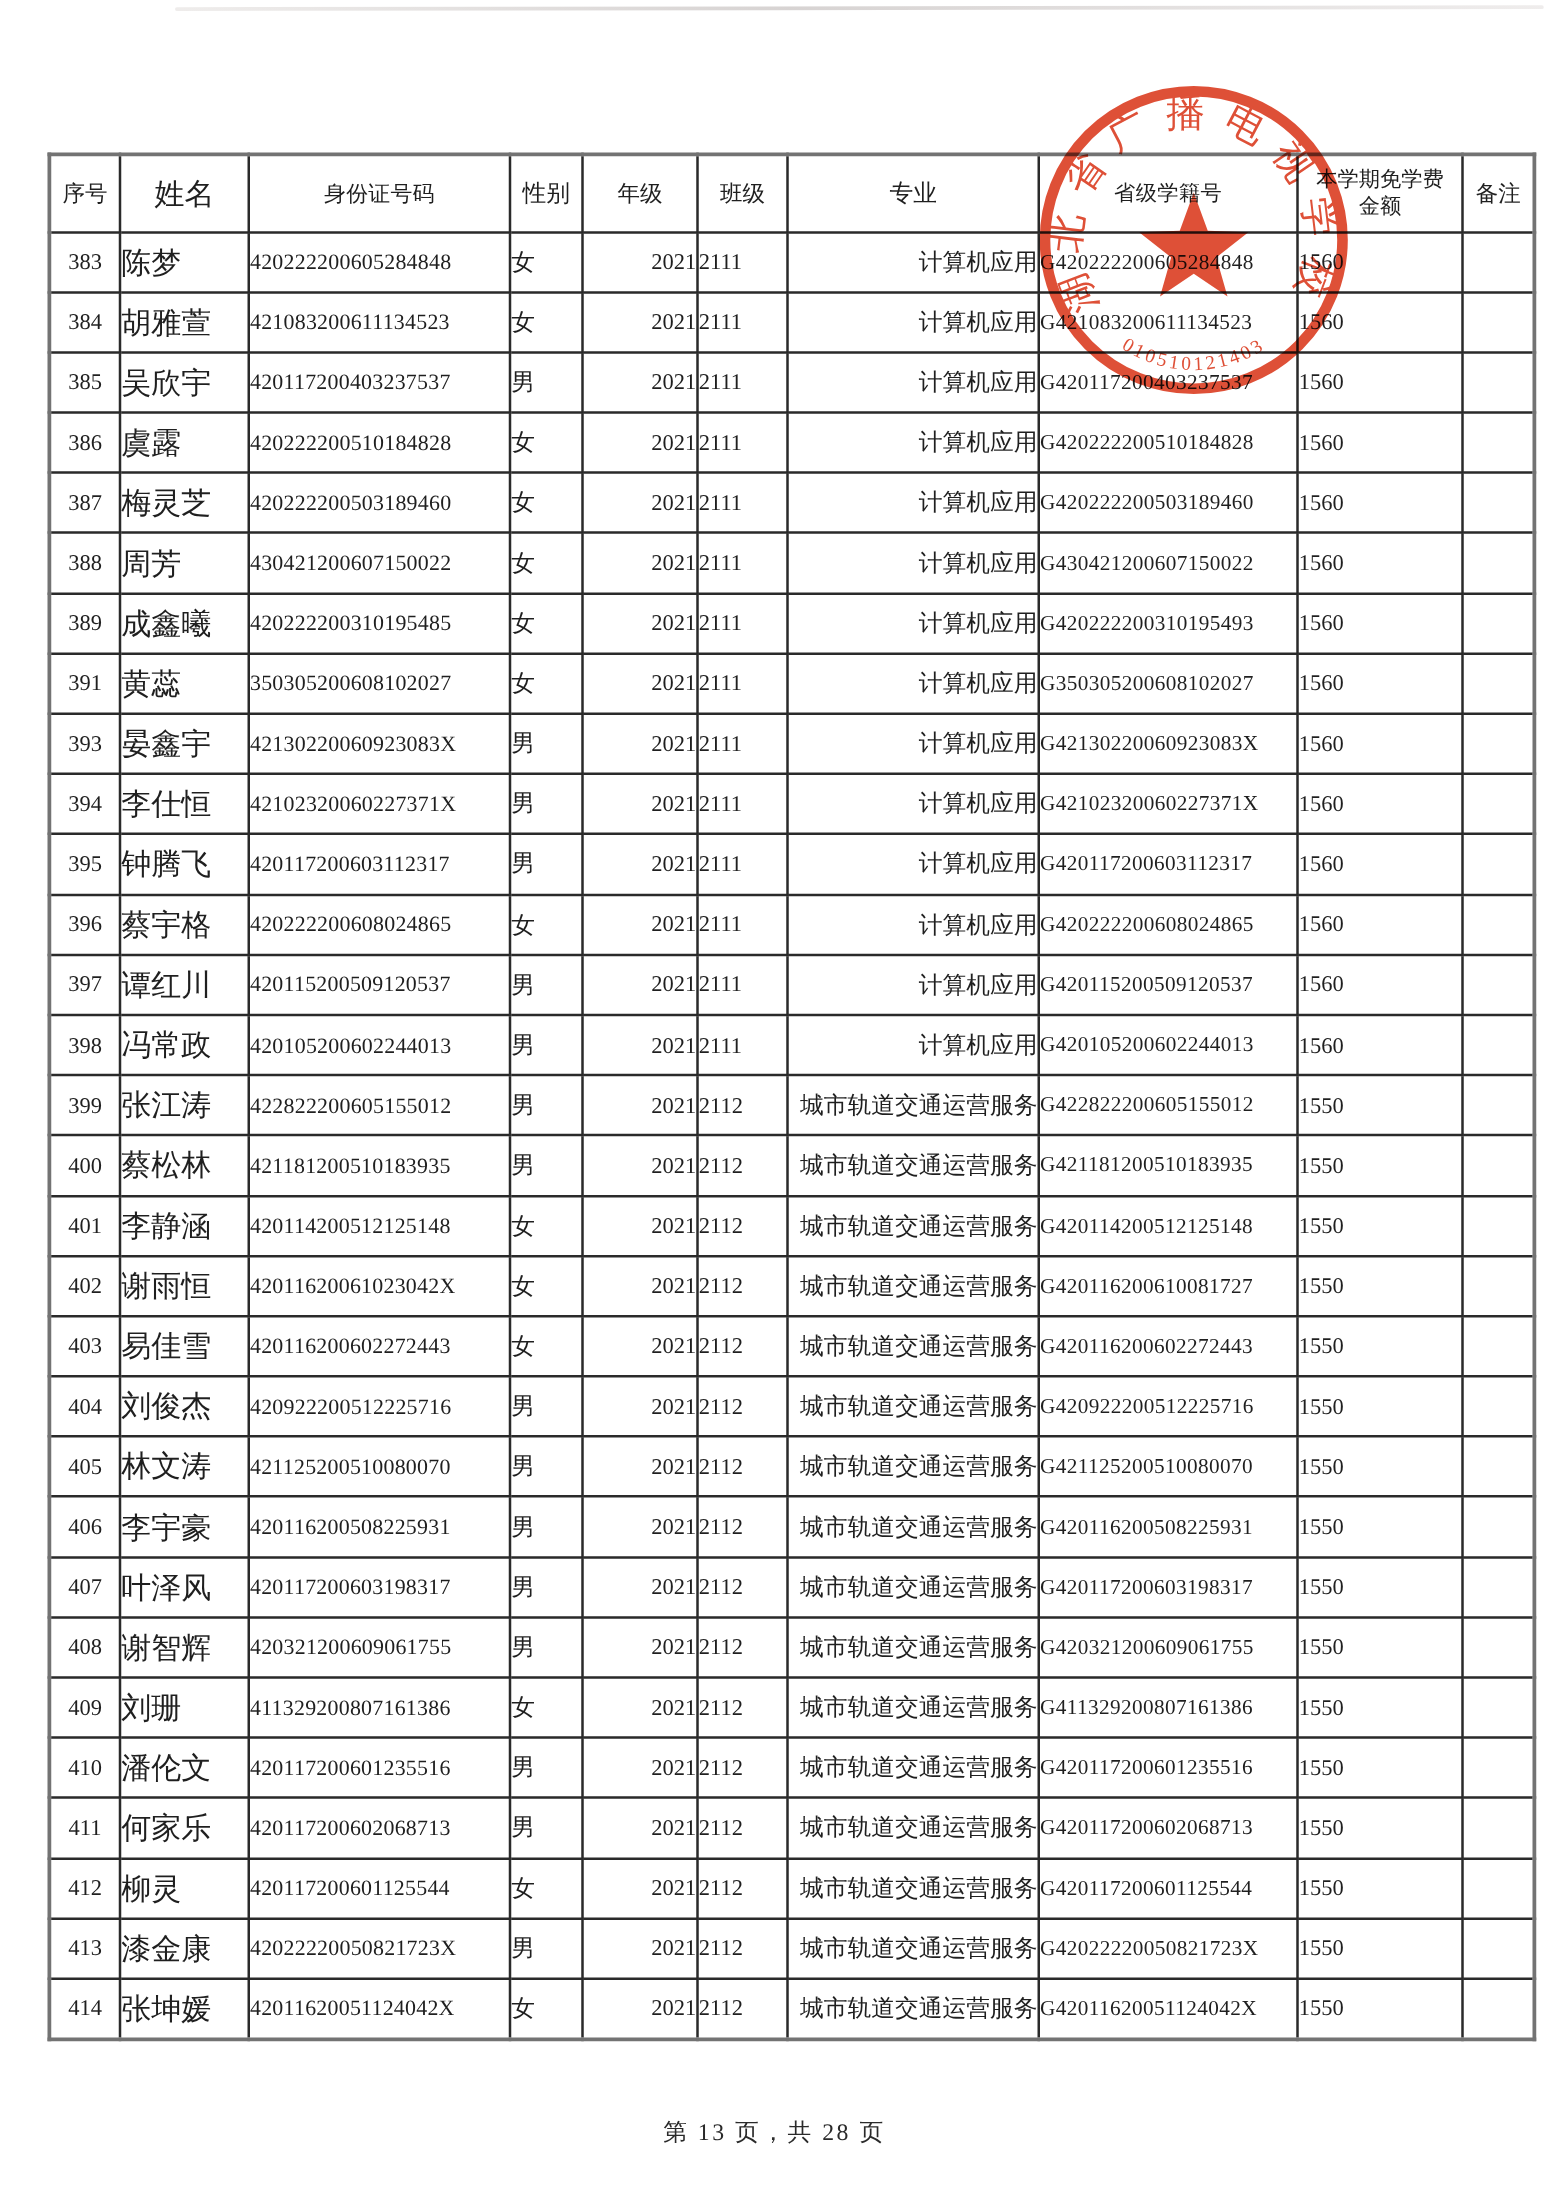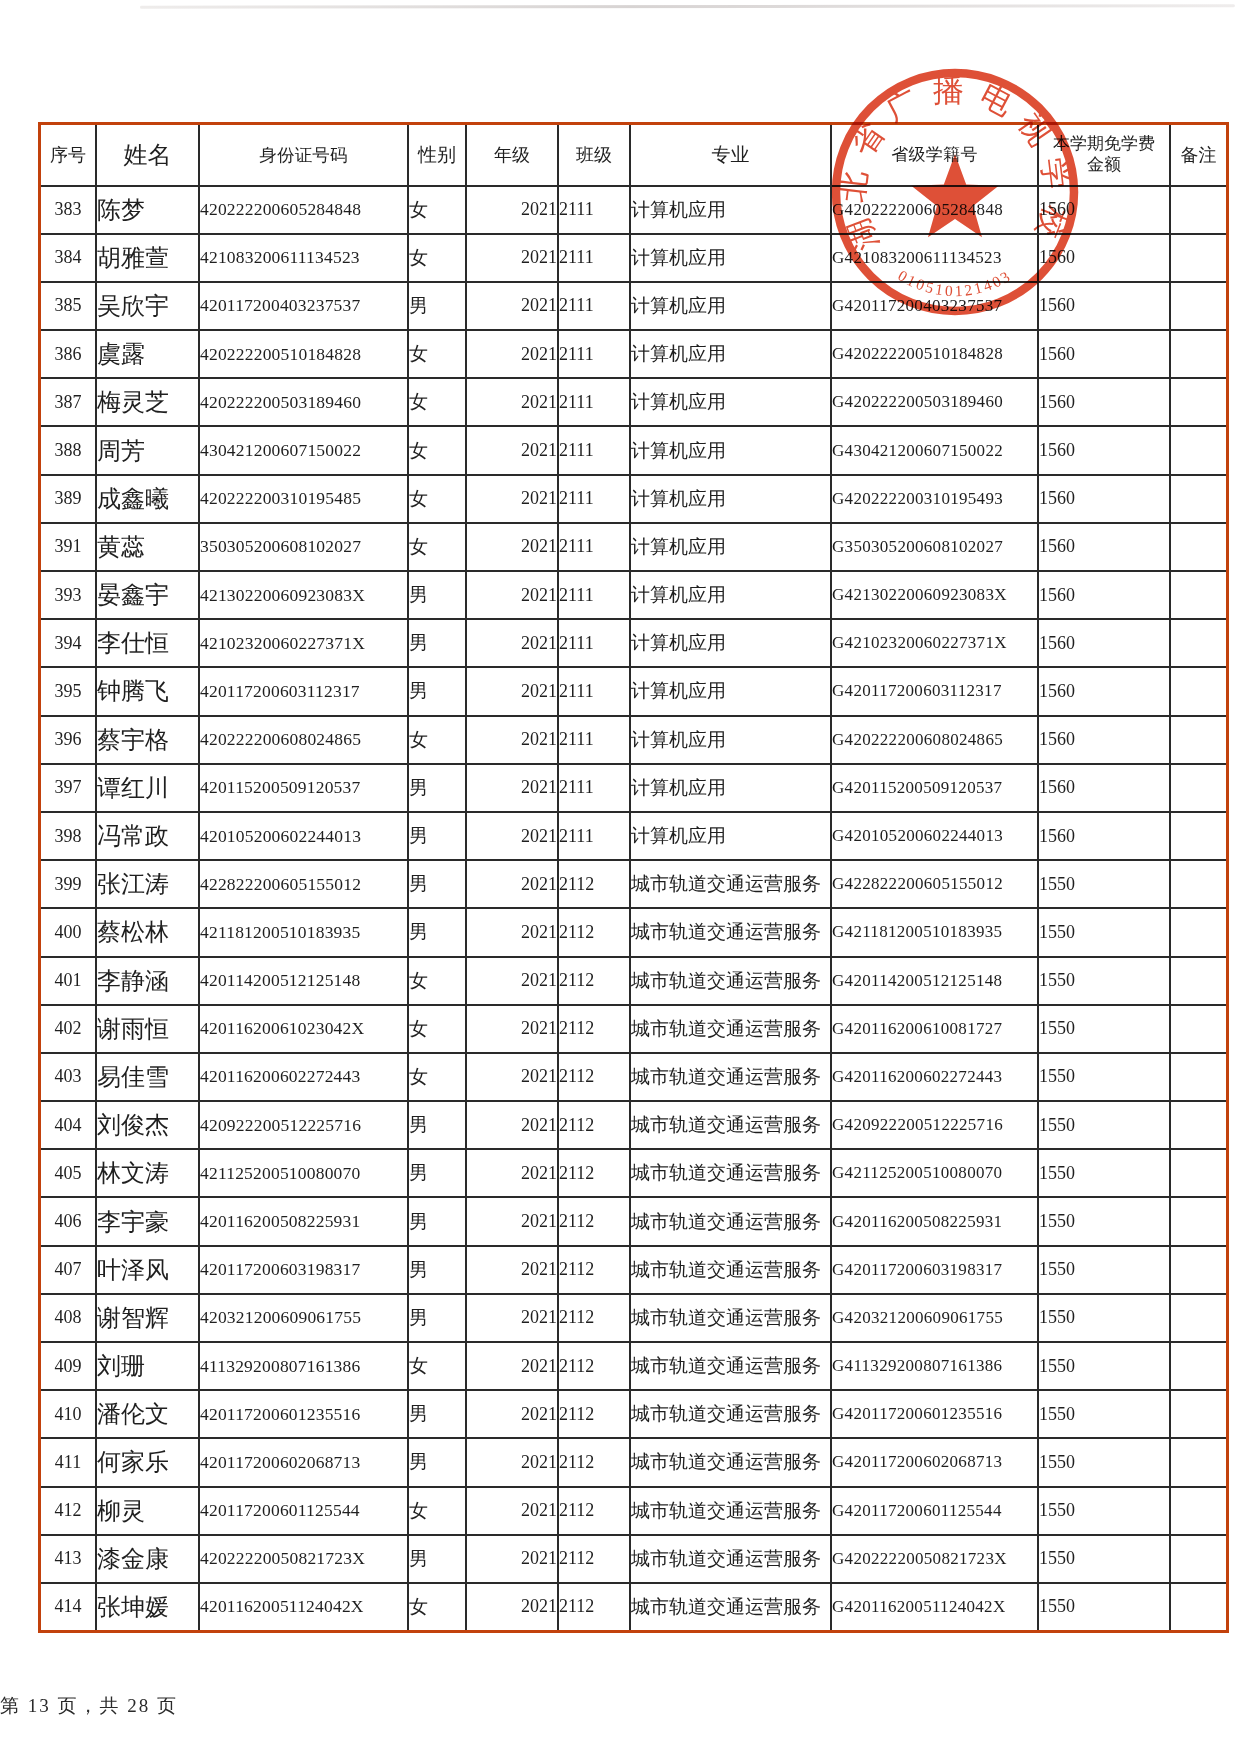--- a/index.html
+++ b/index.html
@@ -38,37 +38,37 @@
     height: 1511px;
   }
   table.roster th, table.roster td {
     border: 2px solid #2a2a2a;
     padding: 0;
     vertical-align: middle;
     overflow: hidden;
     white-space: nowrap;
   }
   table.roster {
-    border: 3px solid #c2410c;
+    border: 3px solid #737373;
   }
   thead tr { height: 62px; }
   tbody tr { height: 45px; }
   thead th {
     font-weight: normal;
     font-size: 18px;
     text-align: center;
   }
   thead th.col-amount div { font-size: 17px; line-height: 1.2; }
   .col-no        { width: 54px;  text-align: center; font-size: 18px; }
   .col-name      { width: 101px; padding-left: 9px;  font-size: 24px; }
   .col-id_number { width: 207px; padding-left: 10px; font-size: 17.5px; letter-spacing: .2px; }
   .col-gender    { width: 56px;  padding-left: 12px; font-size: 19px; }
   .col-grade     { width: 90px;  padding-left: 14px; font-size: 18px; text-align: right; }
   .col-class     { width: 70px;  padding-left: 12px; font-size: 18px; }
-  .col-major     { width: 199px; padding-left: 3px;  font-size: 19px; }
+  .col-major     { width: 199px; padding-left: 3px;  font-size: 19px; text-align: right; }
   .col-student_no{ width: 205px; padding-left: 1px;  font-size: 17px; letter-spacing: .3px; }
   .col-amount    { width: 130px; padding-left: 4px;  font-size: 18px; }
   .col-note      { width: 55px; }
   thead th.col-name, thead th.col-id_number, thead th.col-gender, thead th.col-grade,
   thead th.col-class, thead th.col-major, thead th.col-student_no, thead th.col-amount {
     padding-left: 0;
     text-align: center;
   }
   .seal {
     position: absolute;
@@ -84,20 +84,21 @@
     font-family: "Liberation Serif", "DejaVu Serif", serif;
     fill: #dc4126;
   }
   .seal .arc-chars { font-size: 31px; letter-spacing: 13px; }
   .seal .serial-chars { font-size: 15.5px; letter-spacing: 2.5px; }
   .page-footer {
     position: absolute;
     left: 0;
     top: 1693px;
     width: 100%;
+    text-align: center;
     font-size: 19px;
     letter-spacing: 2px;
     color: #2a2a2a;
   }
 </style>
 </head>
 <body>
 
 <div class="scan-streak"></div>
 

